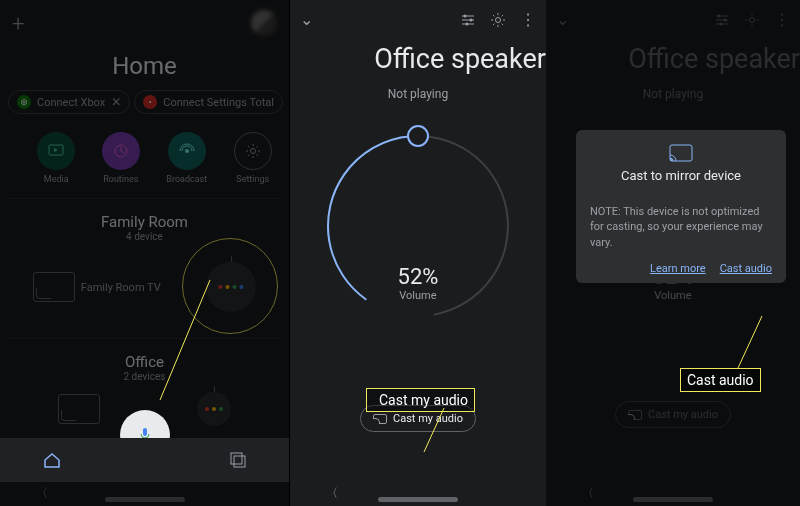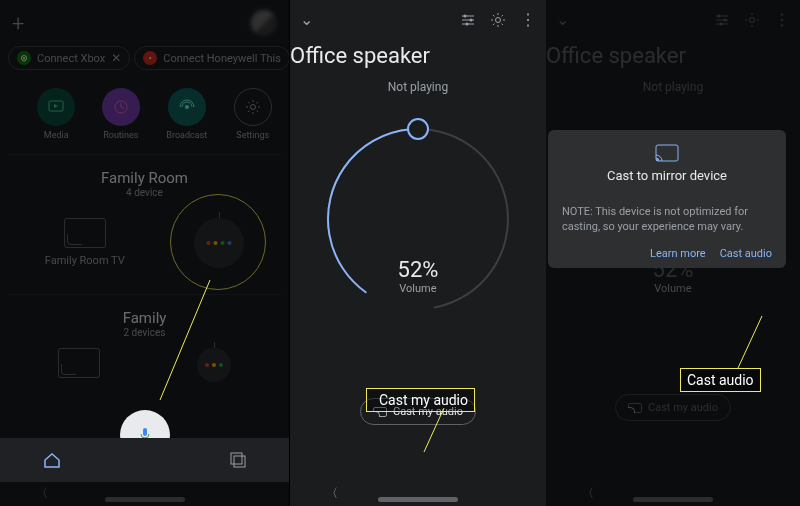--- a/index.html
+++ b/index.html
@@ -18,71 +18,72 @@
   .chip { display:flex; align-items:center; gap:6px; background:transparent; border:1px solid #3c4043; border-radius:20px; padding:4px 8px; color:#9aa0a6; font-size:11px; white-space:nowrap; }
   .chip .dot { width:14px; height:14px; border-radius:50%; display:flex; align-items:center; justify-content:center; font-size:9px; color:#fff;}
   .chip .x { color:#9aa0a6; font-size:12px;}
   .actions { display:flex; justify-content:space-around; padding:14px 6px; border-bottom:1px solid #2a2d30; margin:4px 8px 0; }
   .act { display:flex; flex-direction:column; align-items:center; gap:4px; color:#9aa0a6; font-size:9px;margin-left:20px; }
   .act .circ { width:38px; height:38px; border-radius:50%; display:flex; align-items:center; justify-content:center; }
   .c-green{background:#0d4f42;} .c-teal{background:#11655d;} .c-purple{background:#7a3fb5;} .c-border{border:1px solid #5f6368;}
   .room-head { text-align:center; margin-top:14px; color:#e8eaed; }
   .room-head .rname{font-size:15px;} .room-head .rcnt{font-size:10px; color:#9aa0a6;}
   .devices { display:flex; justify-content:space-around; padding:20px 10px 0; }
-  .device { display:flex; flex-direction:column; align-items:center; gap:6px; color:#9aa0a6; font-size:11px; }
+  .device { display:flex; align-items:center; gap:6px; color:#9aa0a6; font-size:11px; }
   .tv-ic { width:42px; height:30px; border:1px solid #5f6368; border-radius:3px; position:relative;}
   .tv-ic:after{content:"";position:absolute;width:14px;height:10px;border:1px solid #5f6368;border-width:0 0 1px 1px;border-radius:0 0 0 4px;left:2px;bottom:2px;}
   .mini { width:50px; height:50px; border-radius:50%; background:#2a2d30; position:relative; }
   .mini:before{content:"";position:absolute;top:-6px;left:50%;width:1px;height:6px;background:#5f6368;}
   .mini .dots{position:absolute;top:50%;left:50%;transform:translate(-50%,-50%);display:flex;gap:3px;}
   .mini .dots span{width:4px;height:4px;border-radius:50%;}
   .hl-circle { border:1.5px solid #f1e95a; border-radius:50%; padding:20px; position:relative;}
   .hl-line { stroke:#f1e95a; stroke-width:1; }
   .bottomnav { position:absolute; bottom:24px; left:0; right:0; background:#202124; display:flex; justify-content:space-around; align-items:center; height:44px;}
   .mic { position:absolute; bottom:46px; left:50%; transform:translateX(-50%); width:50px; height:50px; border-radius:50%; background:#e8eaed; display:flex; align-items:center; justify-content:center;}
   .syspill{position:absolute;bottom:4px;left:50%;transform:translateX(-50%);width:80px;height:5px;border-radius:3px;background:#5f6368;}
   .backarr{position:absolute;bottom:4px;left:36px;color:#9aa0a6;font-size:12px;}
   
   .hdr2{display:flex;justify-content:space-between;align-items:center;padding:10px 10px;}
   .riccons{display:flex;gap:14px;color:#9aa0a6;align-items:center;}
-  .t2{text-align:left;color:#e8eaed;font-size:22px;margin-top:4px;}
+  .t2{text-align:right;color:#e8eaed;font-size:27px;margin-top:4px;}
   .st2{text-align:center;color:#9aa0a6;font-size:12px;margin-top:12px;}
   .vol-wrap{position:relative;width:210px;height:210px;margin:20px auto 0;}
   .vol-num{position:absolute;top:68%;left:50%;transform:translateX(-50%);text-align:center;color:#e8eaed;}
   .vol-num .vp{font-size:22px;} .vol-num .vl{font-size:11px;color:#9aa0a6;}
   .castbtn{display:flex;align-items:center;gap:6px;color:#e8eaed;border:1px solid transparent;border-radius:18px;padding:6px 12px;font-size:11px;margin:24px auto 0;width:fit-content;}
   .castbtn .ci{width:14px;height:10px;border:1px solid #9aa0a6;border-radius:2px;position:relative;}
   .castbtn .ci:after{content:"";position:absolute;left:-1px;bottom:-1px;width:6px;height:5px;border:1px solid #9aa0a6;border-width:1px 1px 0 0;border-radius:0 5px 0 0;background:#1a1c1e;}
   .hl-box{border:1.5px solid #f1e95a; padding:3px 6px; width:fit-content; position:absolute; background:rgba(0,0,0,.4);}
   
-  .dialog{position:absolute;z-index:10;top:130px;left:2px;right:14px;background:#2d2f31;border-radius:6px;padding:14px 14px 8px;font-size:11px;color:#9aa0a6;}
+  .dialog{position:absolute;z-index:10;top:130px;left:30px;right:14px;background:#2d2f31;border-radius:6px;padding:14px 14px 8px;font-size:11px;color:#9aa0a6;}
   .dialog .dtitle{text-align:center;color:#e8eaed;font-size:13px;margin:6px 0 10px;}
   .dialog .dicon{display:flex;justify-content:center;margin-bottom:2px;}
-  .dbtns{display:flex;justify-content:flex-end;gap:14px;margin-top:12px;color:#8ab4f8;}
+  .dbtns{display:flex;justify-content:flex-end;gap:14px;margin-top:12px;color:#8ab4f8;text-decoration:underline;}
   svg{display:block;}
 </style>
 </head>
 <body>
 
 <div class="pane p1">
   <div class="dimmed"></div>
   <div style="position:relative;z-index:2;">
   <div class="hdr1">
     <span class="plus">+</span>
     <div class="avatar"></div>
   </div>
+  <div class="title">Home</div>
   <div class="chips">
     <div class="chip">
       <span class="dot" style="background:#0e7a0d">⊗</span>
       <span>Connect Xbox</span>
       <span class="x">✕</span>
     </div>
     <div class="chip">
       <span class="dot" style="background:#d93025">•</span>
-      <span>Connect Honeywell This</span>
+      <span>Connect Settings Total</span>
     </div>
   </div>
   <div class="actions">
     <div class="act">
       <div class="circ c-green">
             <svg width="16" height="14">
               <rect x="1" y="1" width="14" height="10" rx="1" fill="none" stroke="#4dd19b"></rect>
               <path d="M6 4l4 2-4 2z" fill="#4dd19b"></path>
             </svg>
           </div>
@@ -132,21 +133,21 @@
               <span style="background:#ea4335"></span>
               <span style="background:#fbbc04"></span>
               <span style="background:#34a853"></span>
               <span style="background:#4285f4"></span>
             </div>
       </div>
     </div>
   </div>
   <div style="border-top:1px solid #2a2d30;margin:26px 8px 0;"></div>
   <div class="room-head">
-    <div class="rname">Family</div>
+    <div class="rname">Office</div>
     <div class="rcnt">2 devices</div>
   </div>
   <div class="devices" style="padding-top:10px;">
     <div class="device">
       <div class="tv-ic"></div>
     </div>
     <div class="device">
       <div class="mini" style="width:34px;height:34px;">
         <div class="dots">
               <span style="background:#ea4335"></span>

